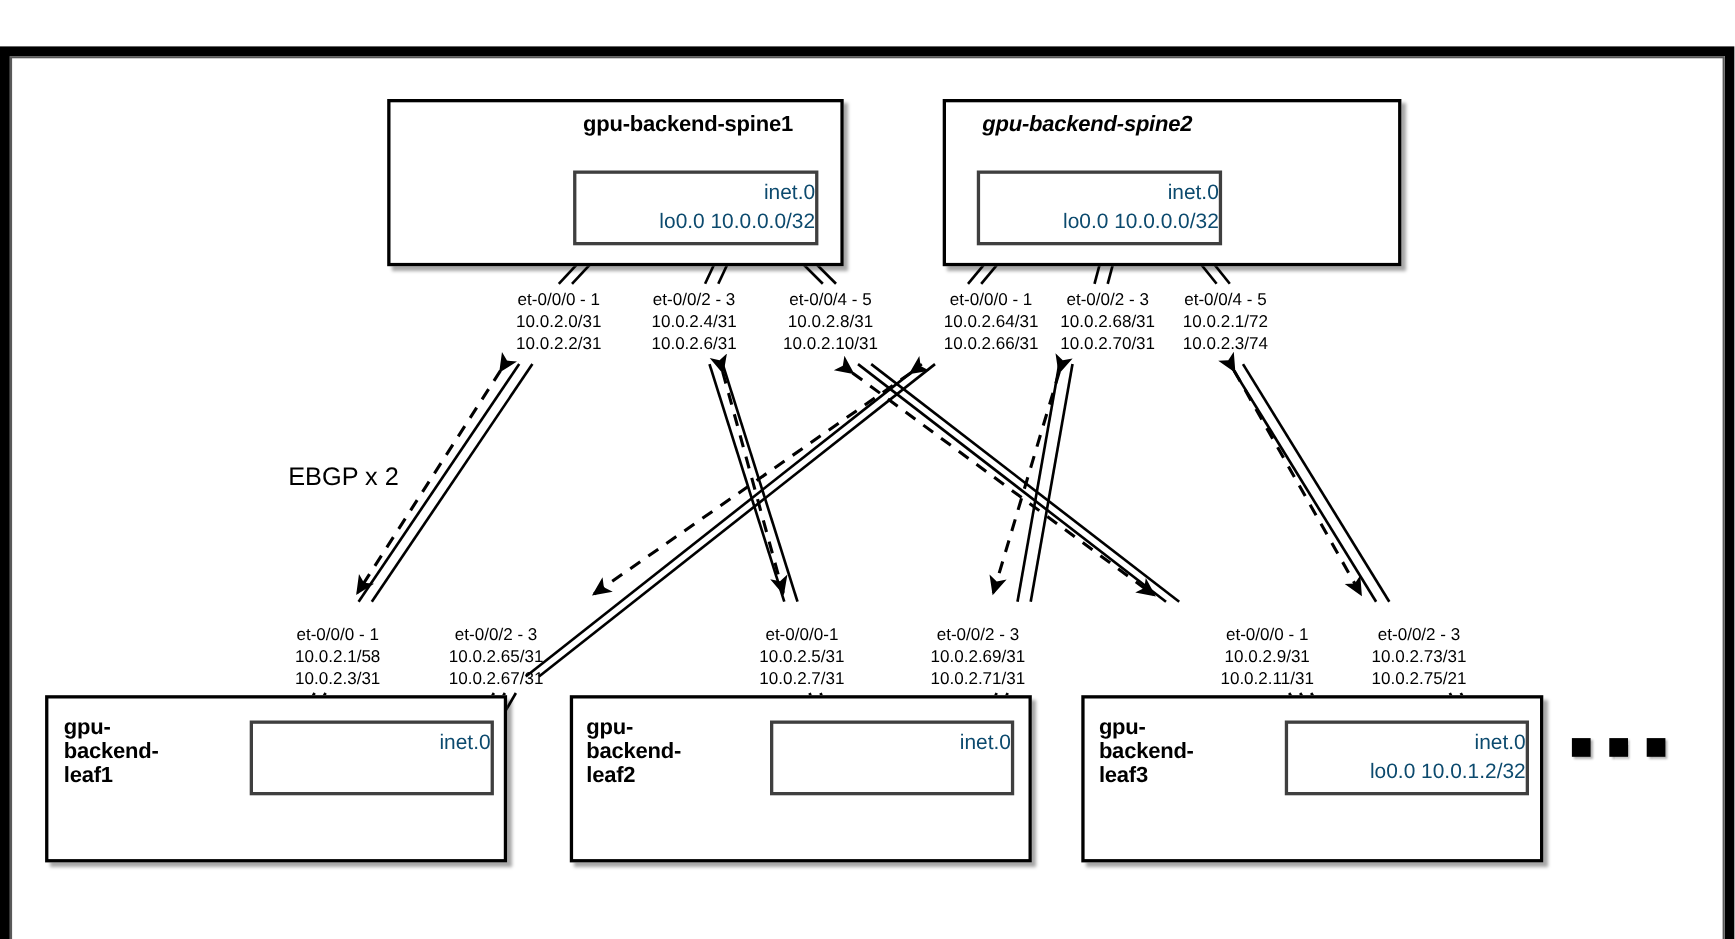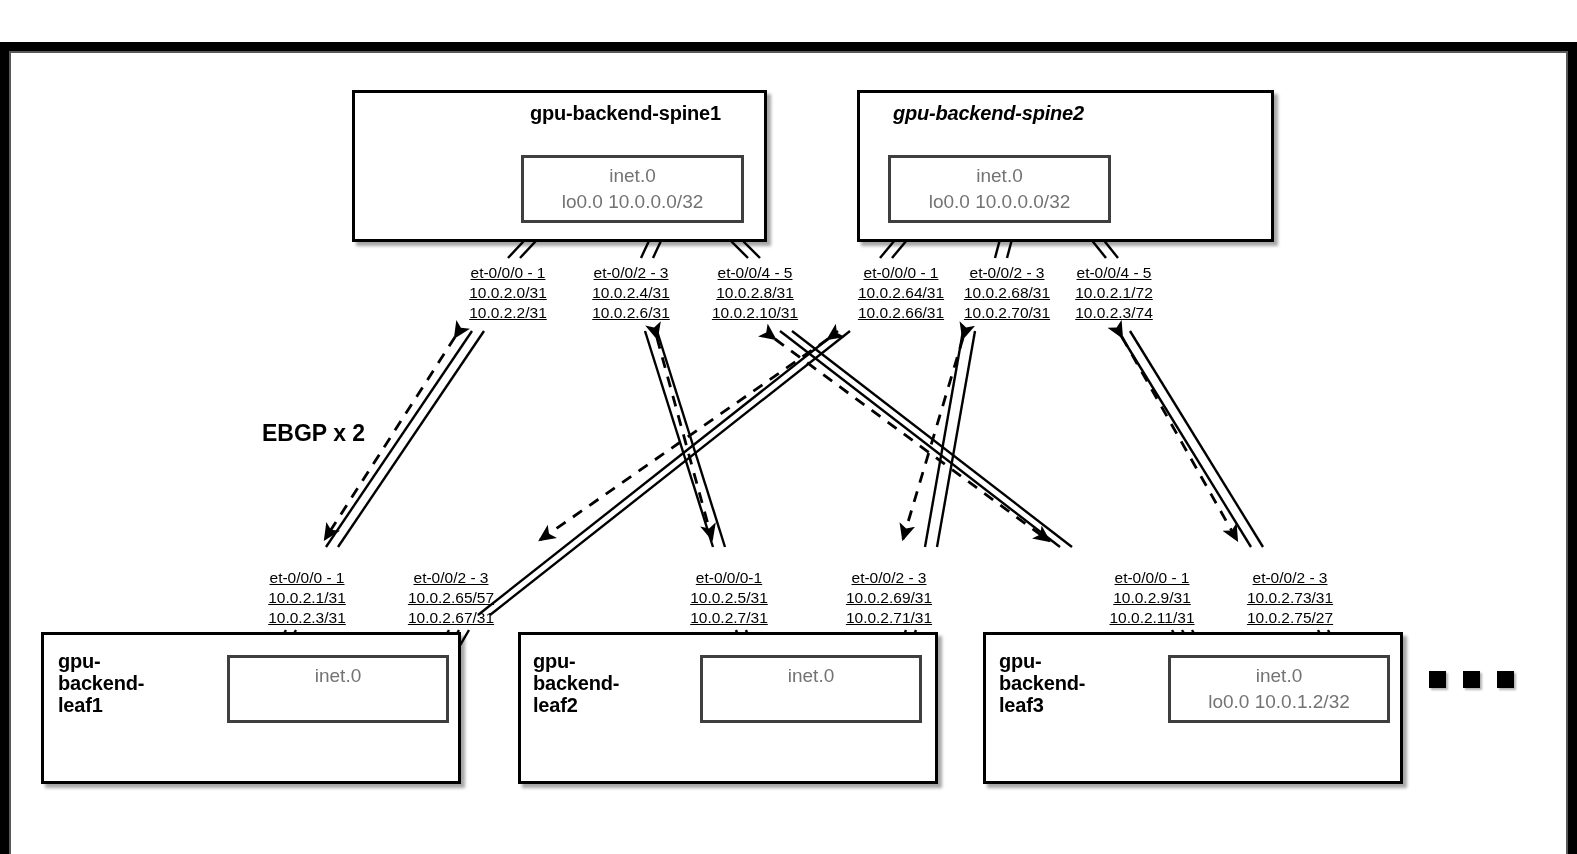--- a/index.html
+++ b/index.html
@@ -40,35 +40,34 @@
     color:#000;
     font-size:20px;
     line-height:22px;
     letter-spacing:-0.2px;
   }
   .rib{
     position:absolute;
     background:#ffffff;
     border:3px solid #3f3f3f;
     box-sizing:border-box;
-    text-align:center;
+    text-align:right;
     font-size:19px;
     line-height:26px;
-    color:#737373;
+    color:#0c4a6e;
     padding-top:5px;
   }
   .rib div{white-space:nowrap;}
   .portlabel{
     position:absolute;
     text-align:center;
     font-size:15.5px;
     line-height:20px;
     color:#000;
     white-space:nowrap;
-    text-decoration:underline;
   }
   .ebgp-label{
     position:absolute;
     font-size:23px;
     color:#000;
     white-space:nowrap;
   }
   .ellipsis{
     position:absolute;
     display:flex;
@@ -211,30 +210,30 @@
     <div>et-0/0/2 - 3</div>
     <div>10.0.2.68/31</div>
     <div>10.0.2.70/31</div>
   </div>
   <div class="portlabel" style="left:1062px;top:221px;width:104px;">
     <div>et-0/0/4 - 5</div>
     <div>10.0.2.1/72</div>
     <div>10.0.2.3/74</div>
   </div>
 
-  <div class="ebgp-label" style="left:262px;top:378px;font-weight:bold;">EBGP x 2</div>
+  <div class="ebgp-label" style="left:262px;top:378px;">EBGP x 2</div>
 
   <div class="portlabel" style="left:258px;top:526px;width:98px;">
     <div>et-0/0/0 - 1</div>
-    <div>10.0.2.1/31</div>
+    <div>10.0.2.1/58</div>
     <div>10.0.2.3/31</div>
   </div>
   <div class="portlabel" style="left:399px;top:526px;width:104px;">
     <div>et-0/0/2 - 3</div>
-    <div>10.0.2.65/57</div>
+    <div>10.0.2.65/31</div>
     <div>10.0.2.67/31</div>
   </div>
 
   <div class="portlabel" style="left:680px;top:526px;width:98px;">
     <div>et-0/0/0-1</div>
     <div>10.0.2.5/31</div>
     <div>10.0.2.7/31</div>
   </div>
   <div class="portlabel" style="left:837px;top:526px;width:104px;">
     <div>et-0/0/2 - 3</div>
@@ -243,21 +242,21 @@
   </div>
 
   <div class="portlabel" style="left:1100px;top:526px;width:104px;">
     <div>et-0/0/0 - 1</div>
     <div>10.0.2.9/31</div>
     <div>10.0.2.11/31</div>
   </div>
   <div class="portlabel" style="left:1238px;top:526px;width:104px;">
     <div>et-0/0/2 - 3</div>
     <div>10.0.2.73/31</div>
-    <div>10.0.2.75/27</div>
+    <div>10.0.2.75/21</div>
   </div>
 
   <div class="node" style="left:41px;top:590px;width:420px;height:152px;"></div>
   <div class="node-title" style="left:58px;top:608px;">
     <div>gpu-</div>
     <div>backend-</div>
     <div>leaf1</div>
   </div>
   <div class="rib" style="left:227px;top:613px;width:222px;height:68px;">
     <div>inet.0</div>

